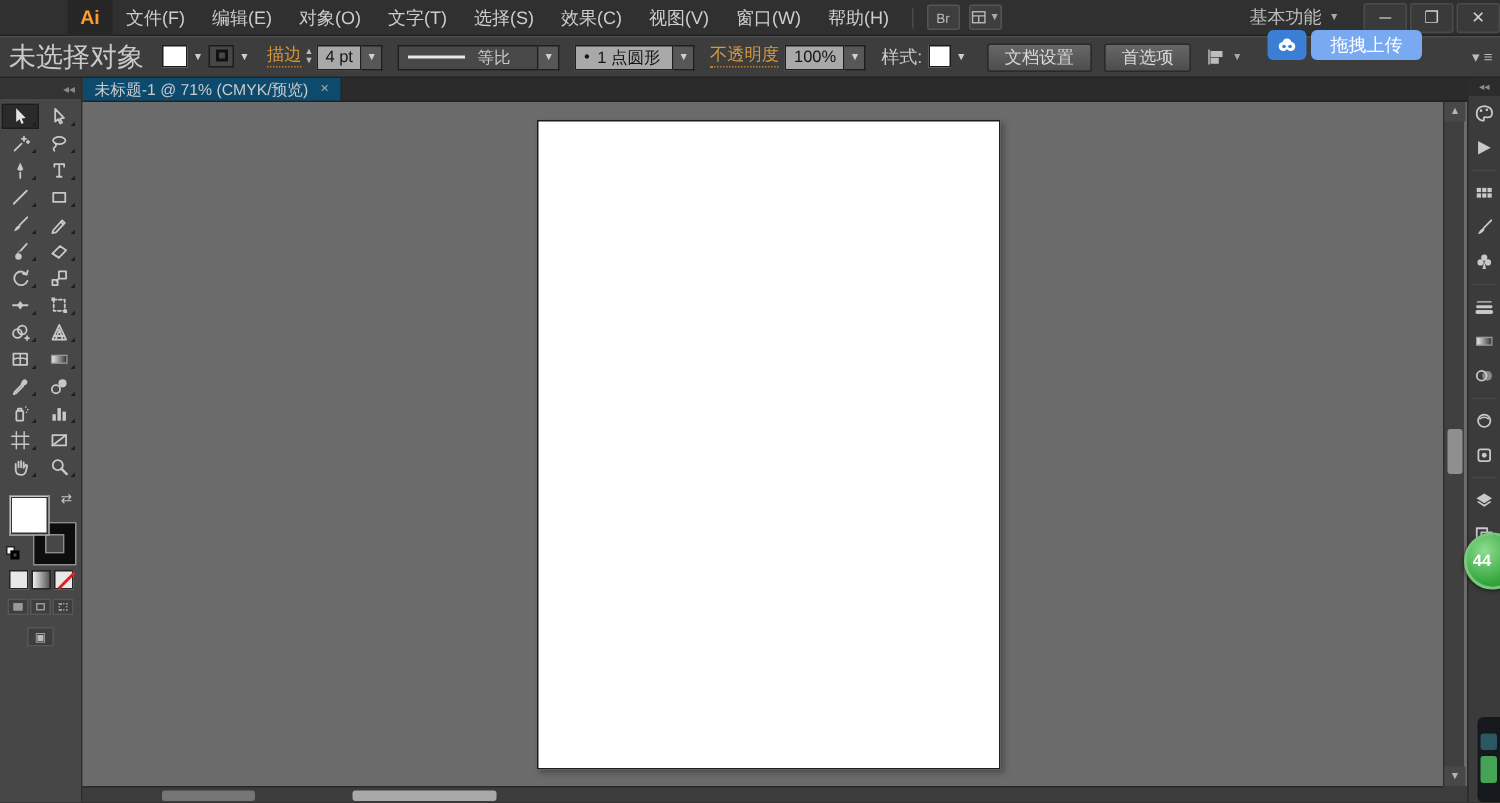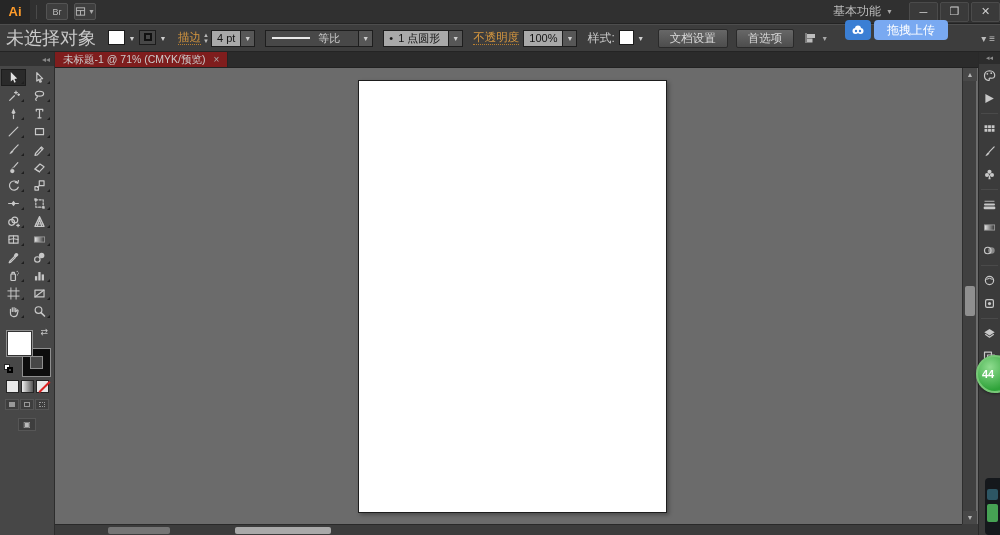--- a/index.html
+++ b/index.html
@@ -6,21 +6,21 @@
   html,body { background:#222; }
   #app{
     position:relative; width:1000px; height:535px; overflow:hidden;
     background:#3a3a3a; font-family:"Liberation Sans","DejaVu Sans",sans-serif;
     -webkit-font-smoothing:antialiased; user-select:none;
   }
   
   #menubar{position:absolute;left:0;top:0;width:1000px;height:24px;background:#303030;
     border-bottom:1px solid #232323;display:flex;align-items:center;}
   #ai-logo{width:30px;height:24px;background:#262626;color:#ff9c2a;font-weight:bold;
-    font-size:13px;display:flex;align-items:center;justify-content:center;}
+    font-size:13px;display:flex;align-items:center;justify-content:center;margin-left:45px;}
   .menu-item{color:#cdcdcd;font-size:12px;padding:0 9px;line-height:24px;cursor:default;}
   .mb-sep{width:1px;height:14px;background:#4a4a4a;margin:0 6px;}
   .mb-iconbtn{height:17px;min-width:22px;margin:13px 3px;background:#3e3e3e;border:1px solid #545454;
     border-radius:2px;color:#bbb;font-size:9px;display:flex;align-items:center;justify-content:center;gap:2px;}
   #menubar-right{margin-left:auto;display:flex;align-items:center;}
   #workspace-switcher{color:#bdbdbd;font-size:12px;margin-right:14px;display:flex;align-items:center;gap:5px;margin-left:32px;}
   .caret{font-size:7px;color:#a8a8a8;}
   .win-btn{width:29px;height:20px;display:flex;align-items:center;justify-content:center;
     color:#cfcfcf;font-size:11px;background:#3a3a3a;border:1px solid #4b4b4b;border-radius:2px;margin-left:2px;}
   
@@ -41,21 +41,21 @@
   .gap4{width:4px;}.gap8{width:8px;}.gap10{width:10px;}.gap12{width:12px;}
   #cp-flyout{position:absolute;right:5px;top:8px;color:#bdbdbd;font-size:10px;display:flex;gap:3px;align-items:center;}
   
   #upload-overlay{position:absolute;left:845px;top:20px;height:20px;display:flex;gap:3px;z-index:40;}
   #upload-circle{width:26px;height:20px;background:#3b7fd4;border-radius:4px;display:flex;align-items:center;justify-content:center;}
   #upload-btn{height:20px;padding:0 13px;background:#79a9f1;border-radius:4px;color:#fff;
     font-size:12px;display:flex;align-items:center;}
   
   #tabstrip{position:absolute;left:55px;top:52px;width:923px;height:16px;background:#2b2b2b;
     border-bottom:1px solid #222;display:flex;align-items:stretch;}
-  #doc-tab{background:#7f1d1d;border-right:1px solid #242424;display:flex;align-items:center;
+  #doc-tab{background:#0c4a6e;border-right:1px solid #242424;display:flex;align-items:center;
     padding:0 8px;color:#cbcbcb;font-size:10.5px;gap:8px;}
   #tab-close{color:#a9a9a9;font-size:10px;}
   
   #toolbar{position:absolute;left:0;top:52px;width:55px;height:483px;background:#474747;border-right:1px solid #2d2d2d;}
   #toolbar-header{height:14px;background:#333;color:#888;font-size:8px;display:flex;align-items:center;justify-content:flex-end;padding-right:4px;}
   #tools{display:grid;grid-template-columns:26px 26px;justify-content:center;row-gap:1px;margin-top:3px;}
   .tool{width:25px;height:17px;display:flex;align-items:center;justify-content:center;position:relative;color:#c6c6c6;}
   .tool.active{background:#2a2a2a;box-shadow:inset 0 0 0 1px #1c1c1c;}
   .tool::after{content:"";position:absolute;right:2px;bottom:2px;border-left:3px solid transparent;border-bottom:3px solid #1f1f1f;}
   
@@ -103,20 +103,31 @@
   #side-widget .w2{position:absolute;left:2px;top:26px;width:11px;height:18px;background:#46a254;border-radius:2px;}
   svg{display:block;}
 </style>
 </head>
 <body>
 
 <div id="app">
 
   <div id="menubar">
     <div id="ai-logo">Ai</div>
+    <div id="menu-items" style="display: flex;">
+        <span class="menu-item">文件(F)</span>
+        <span class="menu-item">编辑(E)</span>
+        <span class="menu-item">对象(O)</span>
+        <span class="menu-item">文字(T)</span>
+        <span class="menu-item">选择(S)</span>
+        <span class="menu-item">效果(C)</span>
+        <span class="menu-item">视图(V)</span>
+        <span class="menu-item">窗口(W)</span>
+        <span class="menu-item">帮助(H)</span>
+      </div>
     <div class="mb-sep"></div>
     <div class="mb-iconbtn">Br</div>
     <div class="mb-iconbtn">
       <svg viewBox="0 0 12 12" width="11" height="11" fill="none" stroke="#bbb" stroke-width="1">
         <rect x="1.5" y="2" width="9" height="8"></rect>
           <path d="M1.5 5 H10.5 M6 5 V10"></path>
       </svg>
         <span class="caret">▼</span>
     </div>
     <div id="menubar-right">

